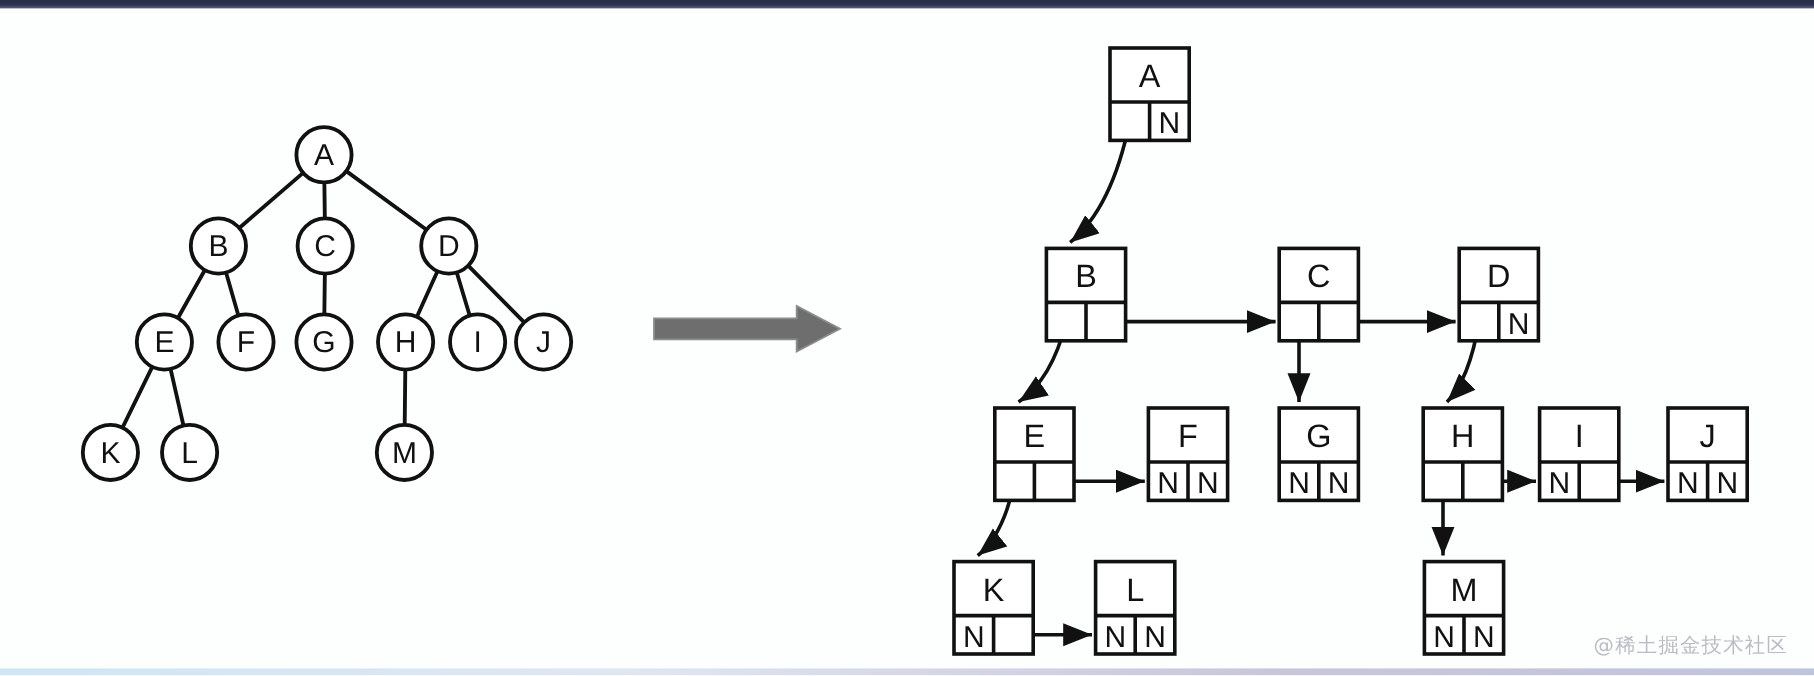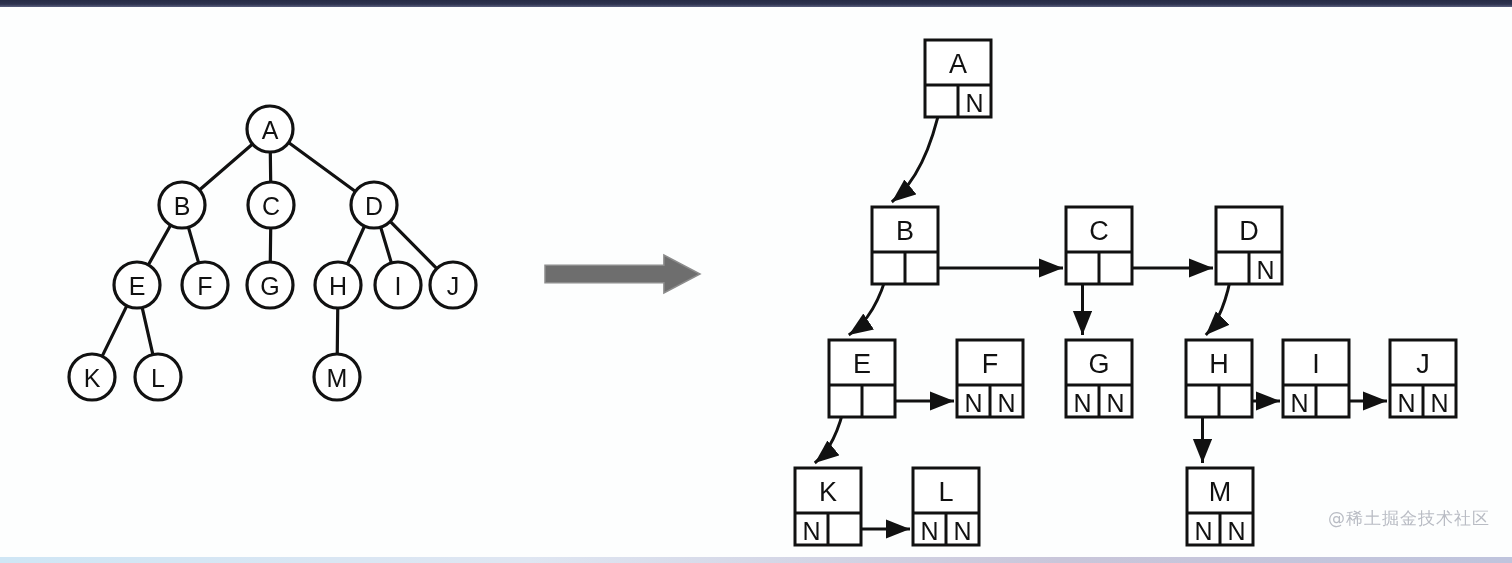--- a/index.html
+++ b/index.html
@@ -34,21 +34,21 @@
   }
   svg.diagram {
     position: absolute;
     left: 0; top: 0;
     width: 1512px;
     height: 556px;
   }
   .watermark {
     position: absolute;
     right: 22px;
-    bottom: 33px;
+    bottom: 14px;
     color: #b9bcc4;
     font-size: 17px;
     letter-spacing: 1px;
     font-family: "DejaVu Sans", sans-serif;
     white-space: nowrap;
     user-select: none;
   }
 </style>
 </head>
 <body>

